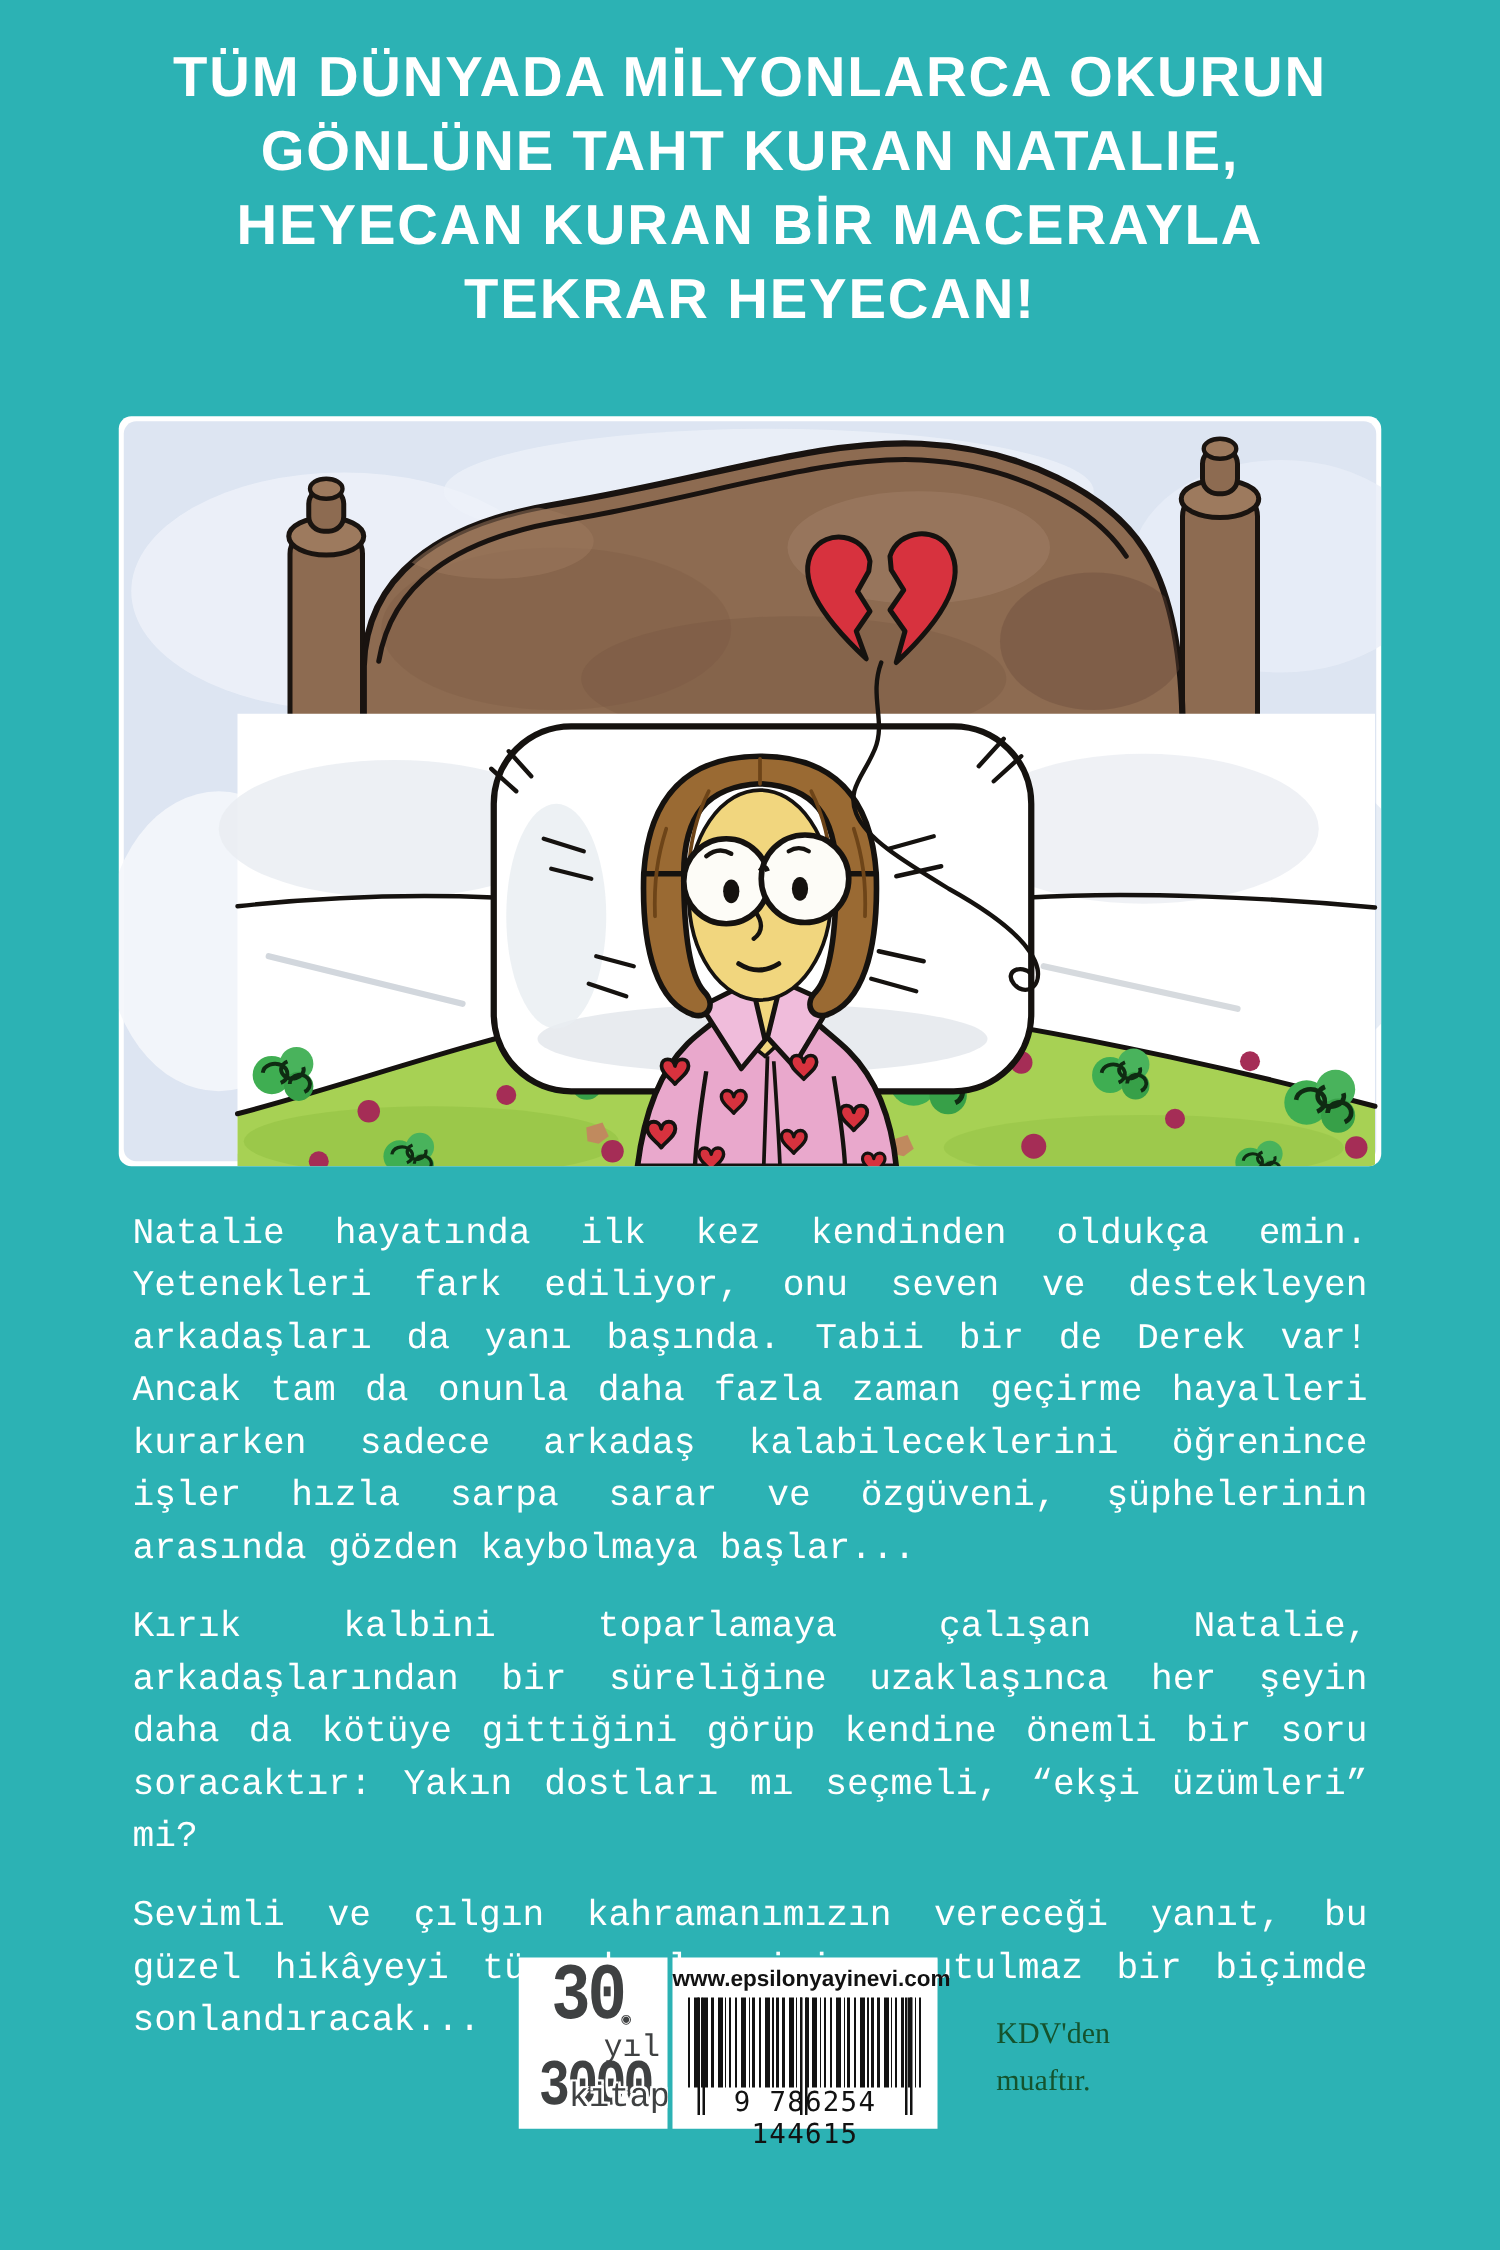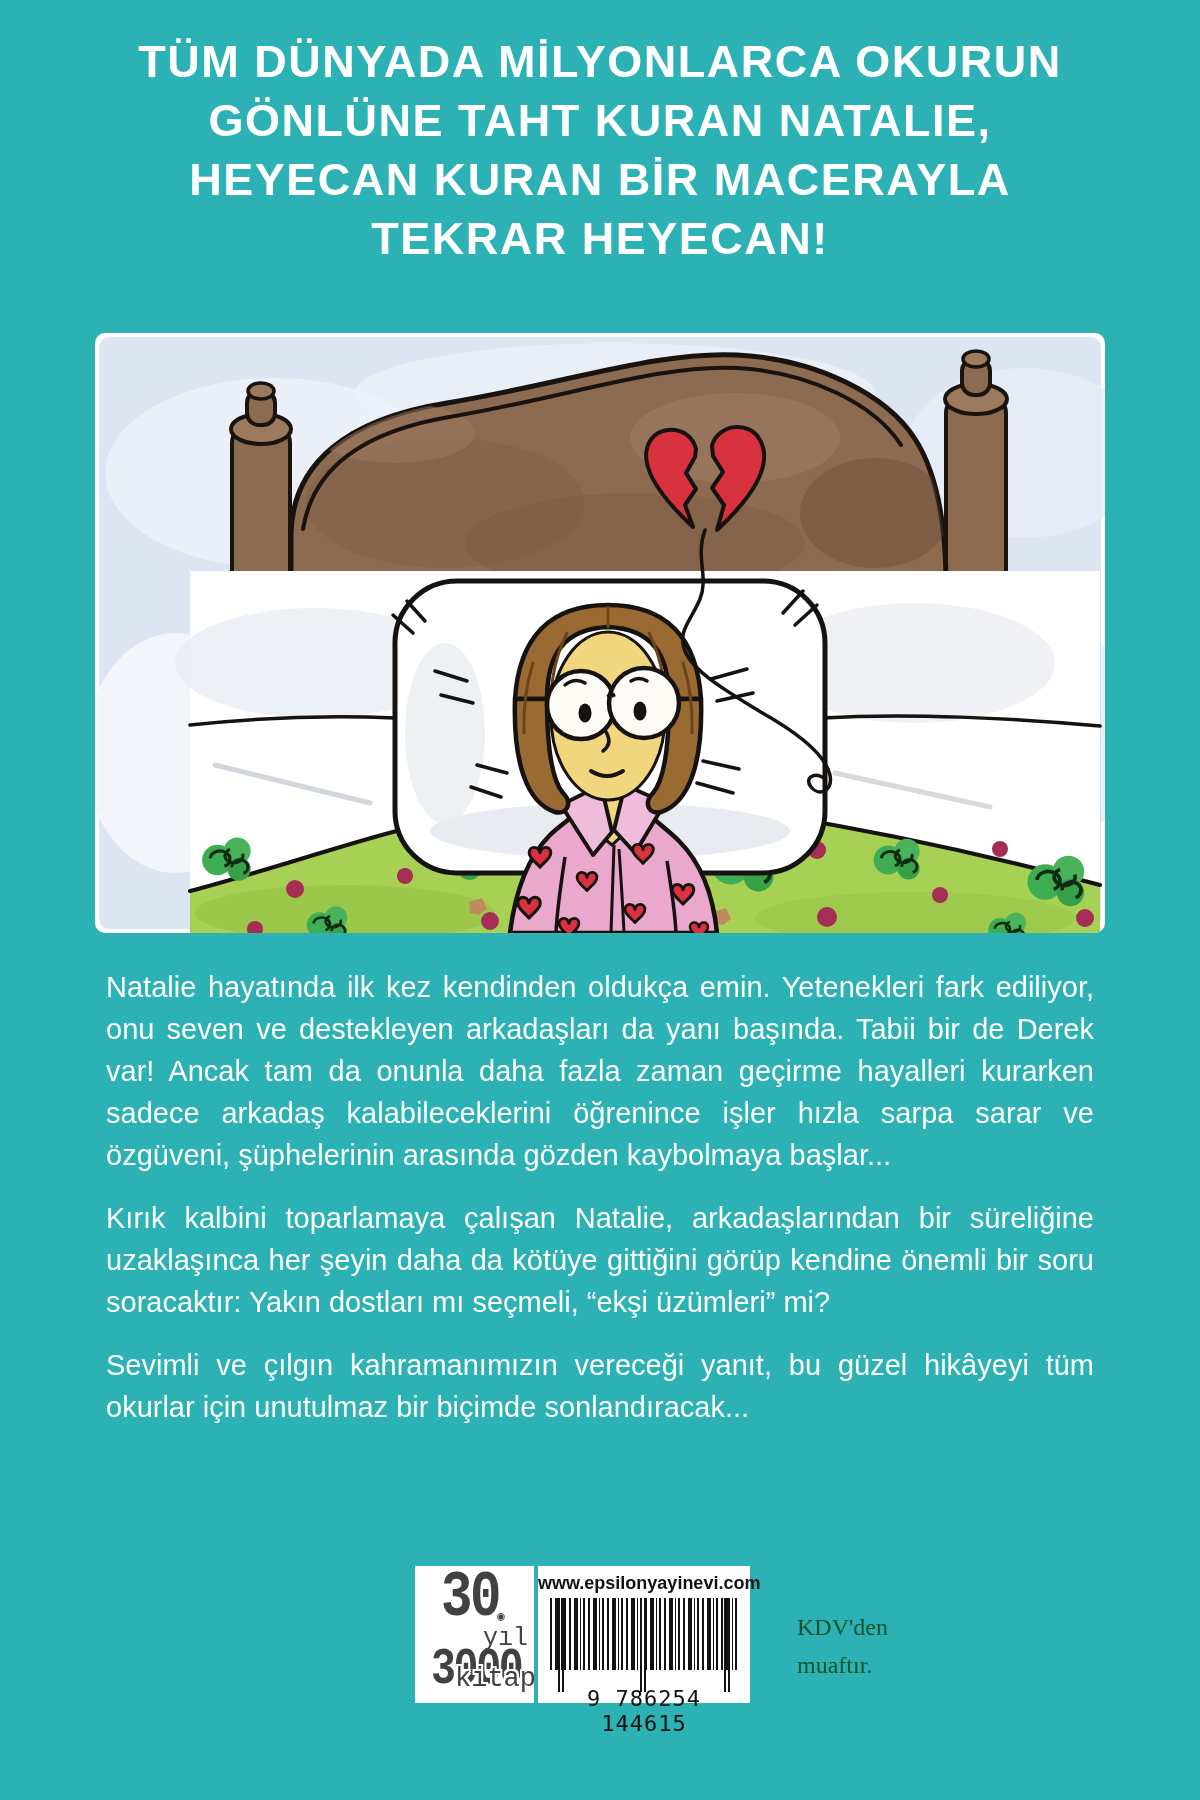--- a/index.html
+++ b/index.html
@@ -20,21 +20,21 @@
     position:absolute;left:95px;top:333px;width:1010px;height:600px;
     background:#ffffff;border-radius:10px;overflow:hidden;
   }
   .art-card svg{display:block;}
   
   .synopsis{
     position:absolute;left:106px;top:966px;width:988px;
     color:#ffffff;font-size:29px;line-height:42px;
     text-align:justify;text-align-last:left;
   }
-  .synopsis p{margin:0 0 21px 0;}
+  .synopsis p{margin:0 0 21px 0;font-family:Liberation Mono, monospace;}
   
   .logo-box{
     position:absolute;left:415px;top:1566px;width:119px;height:137px;
     background:#ffffff;color:#3f4142;overflow:hidden;font-family:Liberation Mono, monospace;
   }
   .logo-box span{position:absolute;display:block;white-space:nowrap;}
   .l30{left:26px;top:0px;font-weight:bold;font-size:64px;line-height:64px;
        letter-spacing:-3px;transform:scaleX(.82);transform-origin:left top;}
   .lreg{left:82px;top:42px;font-size:13px;}
   .lyil{left:68px;top:58px;font-size:25px;text-align:right;}
@@ -57,21 +57,21 @@
       #121212 0 2px,#ffffff 2px 5px,
       #121212 5px 9px,#ffffff 9px 11px,
       #121212 11px 12px,#ffffff 12px 14px,
       #121212 14px 16px,#ffffff 16px 19px);
   }
   .bars i{position:absolute;top:0;width:2px;height:94px;background:#121212;}
   .g1{left:8px;}  .g2{left:12px;}
   .g3{left:90px;} .g4{left:94px;}
   .g5{left:174px;}.g6{left:178px;}
   .bnum{
-    position:relative;text-align:center;margin-top:16px;
+    position:relative;text-align:center;margin-top:0;
     font-family:"DejaVu Sans Mono",monospace;font-size:22px;letter-spacing:1px;
   }
   .tax-note{
     position:absolute;left:797px;top:1608px;width:130px;
     color:#14532d;font-family:"Liberation Serif",serif;
     font-size:24px;line-height:38px;
   }
 </style>
 </head>
 <body>

